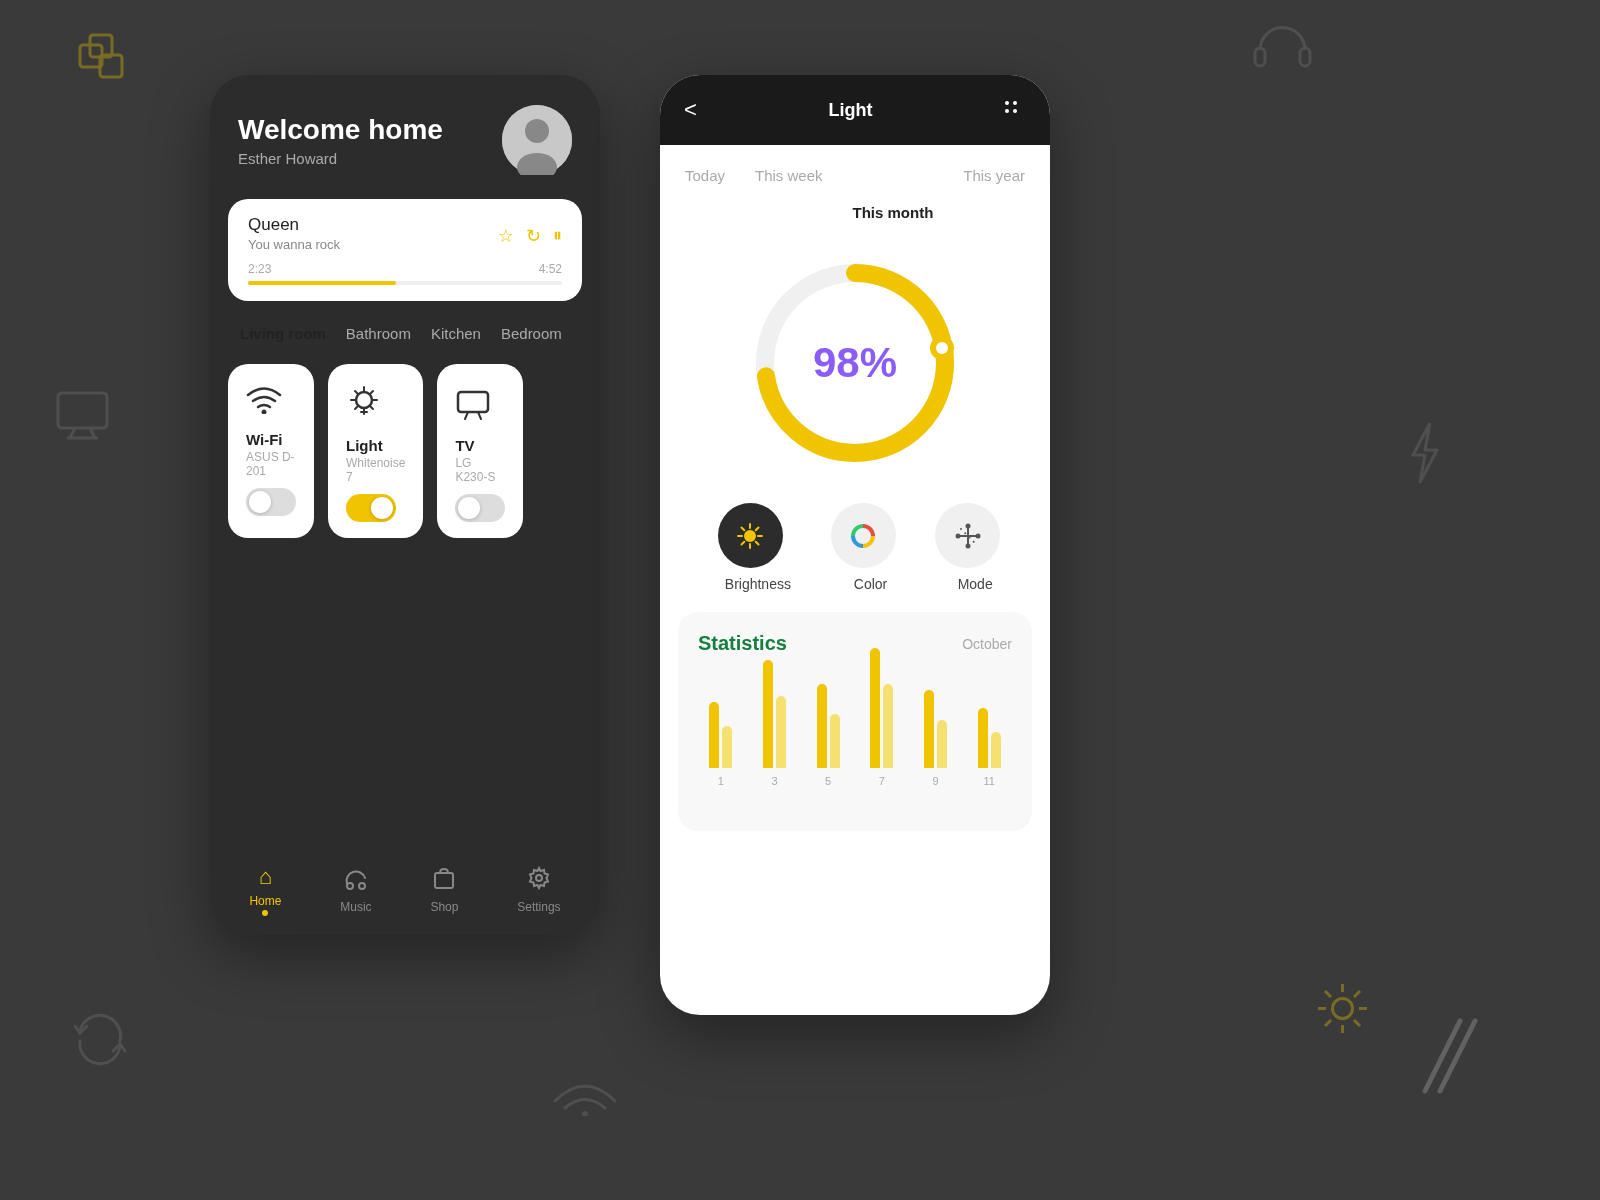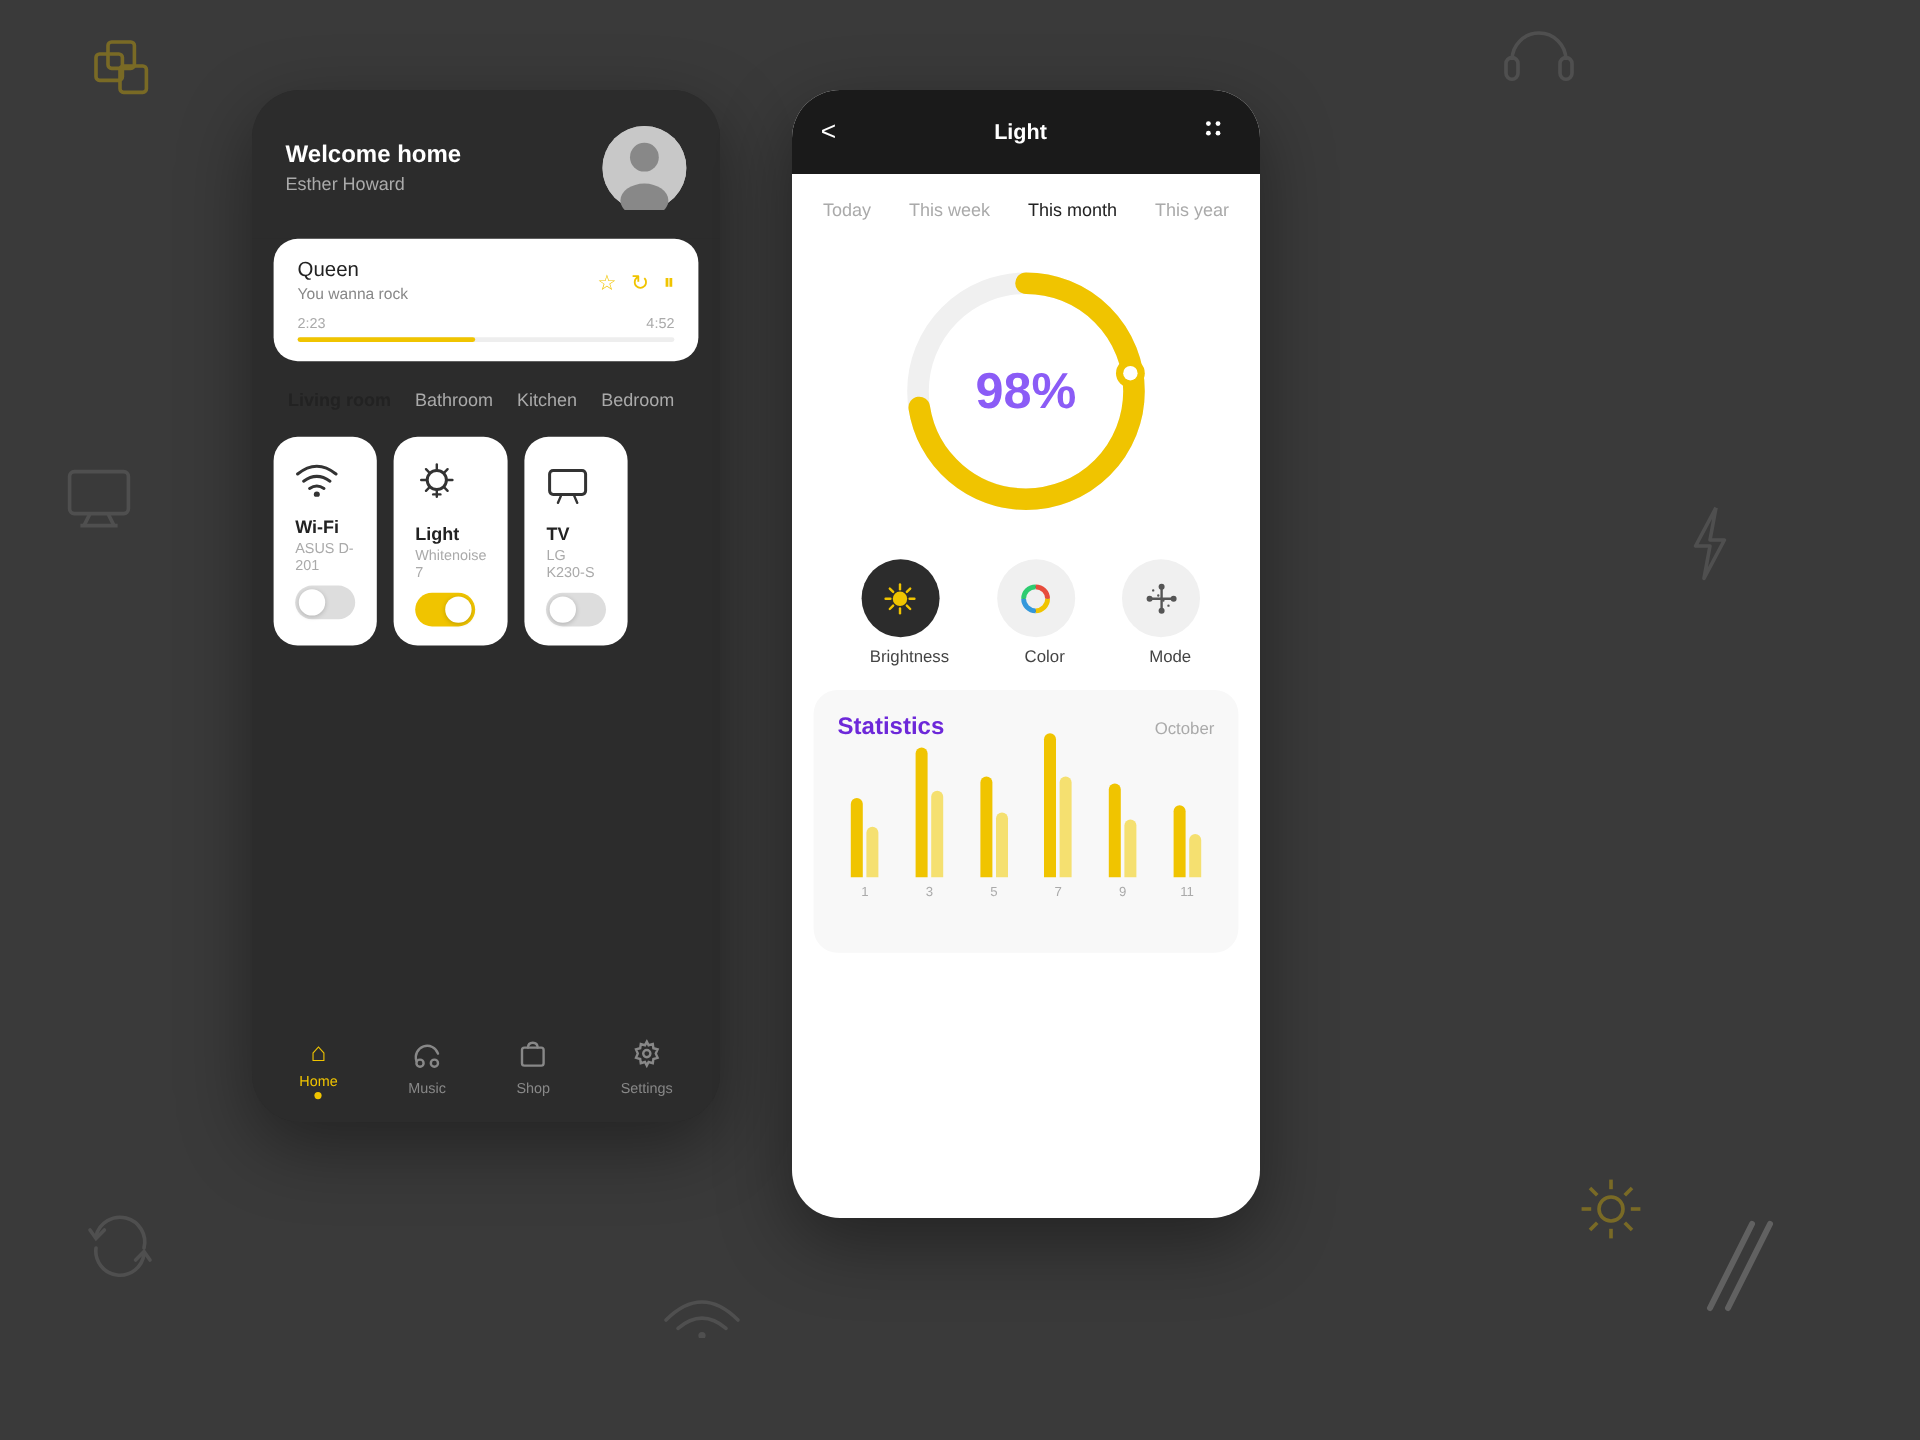--- a/index.html
+++ b/index.html
@@ -35,21 +35,21 @@
     .phone-header {
       background: #2c2c2c;
       padding: 30px 28px 24px;
       display: flex;
       align-items: center;
       justify-content: space-between;
     }
 
     .welcome-text h2 {
       color: #fff;
-      font-size: 20px;
+      font-size: 28px;
       font-weight: 700;
     }
 
     .welcome-text p {
       color: #aaa;
       font-size: 15px;
       margin-top: 4px;
     }
 
     .avatar-circle {
@@ -302,21 +302,22 @@
 
     .period-tab {
       font-size: 15px;
       color: #aaa;
       cursor: pointer;
       padding: 4px 8px;
     }
 
     .period-tab.active {
       color: #222;
-      font-weight: 400;
+      font-weight: 700;
+      margin-top: 37px;
     }
 
     
     .gauge-container {
       display: flex;
       justify-content: center;
       align-items: center;
       padding: 10px 0 20px;
       position: relative;
     }
@@ -381,21 +382,21 @@
     .stats-header {
       display: flex;
       justify-content: space-between;
       align-items: center;
       margin-bottom: 16px;
     }
 
     .stats-title {
       font-size: 20px;
       font-weight: 700;
-      color: #6d28d9;
+      color: #15803d;
     }
 
     .stats-month {
       font-size: 14px;
       color: #aaa;
     }
 
     .bar-chart {
       display: flex;
       align-items: flex-end;

